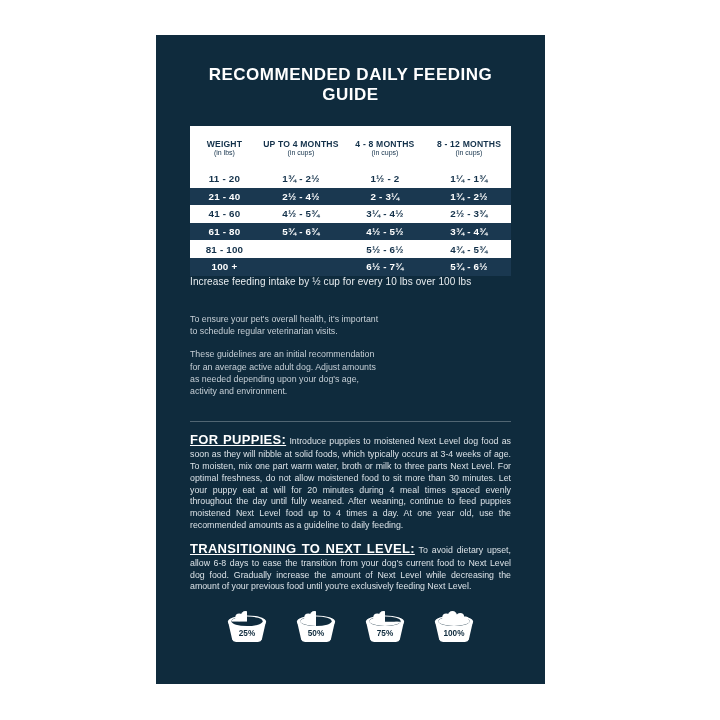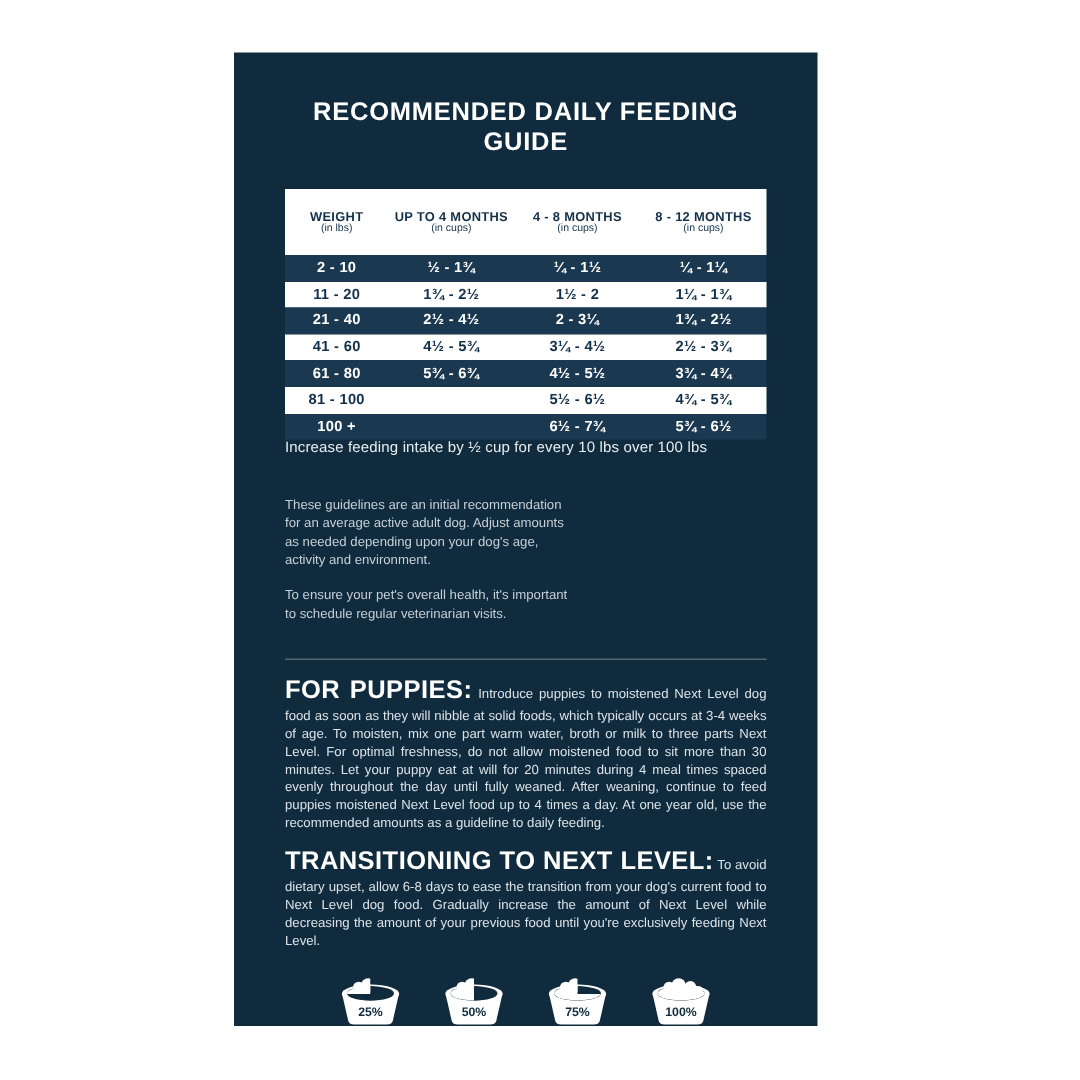--- a/index.html
+++ b/index.html
@@ -34,21 +34,21 @@
   
   .guide{display:flex;margin-top:26px;}
   .guide-left{width:195px;font-size:8.8px;line-height:1.4;color:#c6cfd6;}
   .guide-left p{margin:0 0 11px 0;}
   .guide-right{margin-left:28px;width:110px;font-size:13.2px;font-weight:700;
     line-height:1.3;letter-spacing:.3px;color:#ffffff;}
   .divider{margin-top:13px;border-top:1px solid rgba(255,255,255,.28);}
   
   .sections{margin-top:9px;}
   .sec{margin:0 0 8px 0;font-size:8.8px;line-height:1.35;color:#dbe2e7;text-align:justify;}
-  .sec .sec-h{font-size:17px;font-weight:700;color:#ffffff;letter-spacing:.3px;}
+  .sec .sec-h{font-size:13px;font-weight:700;color:#ffffff;letter-spacing:.3px;text-decoration:underline;}
   
   .bowls{display:flex;justify-content:center;gap:21px;margin-top:16px;}
   .bowl-col{display:flex;flex-direction:column;align-items:center;width:48px;}
   .bowl-col svg{display:block;}
 </style>
 </head>
 <body>
 
 <div class="panel">
 
@@ -67,26 +67,20 @@
       <div class="thcell">
         <div class="lab">4 - 8 MONTHS</div>
         <div class="sub">(in cups)</div>
       </div>
       <div class="thcell">
         <div class="lab">8 - 12 MONTHS</div>
         <div class="sub">(in cups)</div>
       </div>
     </div>
     <div id="table-body">
-        <div class="trow drow dark">
-          <div class="dcell">2 - 10</div>
-          <div class="dcell">½ - 1¾</div>
-          <div class="dcell">¼ - 1½</div>
-          <div class="dcell">¼ - 1¼</div>
-        </div>
         <div class="trow drow light">
           <div class="dcell">11 - 20</div>
           <div class="dcell">1¾ - 2½</div>
           <div class="dcell">1½ - 2</div>
           <div class="dcell">1¼ - 1¾</div>
         </div>
         <div class="trow drow dark">
           <div class="dcell">21 - 40</div>
           <div class="dcell">2½ - 4½</div>
           <div class="dcell">2 - 3¼</div>
@@ -116,22 +110,22 @@
           <div class="dcell">6½ - 7¾</div>
           <div class="dcell">5¾ - 6½</div>
         </div>
       </div>
   </div>
 
   <div class="footnote">Increase feeding intake by ½ cup for every 10 lbs over 100 lbs</div>
 
   <div class="guide">
     <div class="guide-left">
+      <p>To ensure your pet's overall health, it's important to schedule regular veterinarian visits.</p>
       <p>These guidelines are an initial recommendation for an average active adult dog. Adjust amounts as needed depending upon your dog's age, activity and environment.</p>
-      <p>To ensure your pet's overall health, it's important to schedule regular veterinarian visits.</p>
     </div>
   </div>
 
   <div class="divider"></div>
 
   <div class="sections">
     <p class="sec"><span class="sec-h">FOR PUPPIES:</span> <span>Introduce puppies to moistened Next Level dog food as soon as they will nibble at solid foods, which typically occurs at 3-4 weeks of age. To moisten, mix one part warm water, broth or milk to three parts Next Level. For optimal freshness, do not allow moistened food to sit more than 30 minutes. Let your puppy eat at will for 20 minutes during 4 meal times spaced evenly throughout the day until fully weaned. After weaning, continue to feed puppies moistened Next Level food up to 4 times a day. At one year old, use the recommended amounts as a guideline to daily feeding.</span></p>
     <p class="sec"><span class="sec-h">TRANSITIONING TO NEXT LEVEL:</span> <span>To avoid dietary upset, allow 6-8 days to ease the transition from your dog's current food to Next Level dog food. Gradually increase the amount of Next Level while decreasing the amount of your previous food until you're exclusively feeding Next Level.</span></p>
   </div>
 

